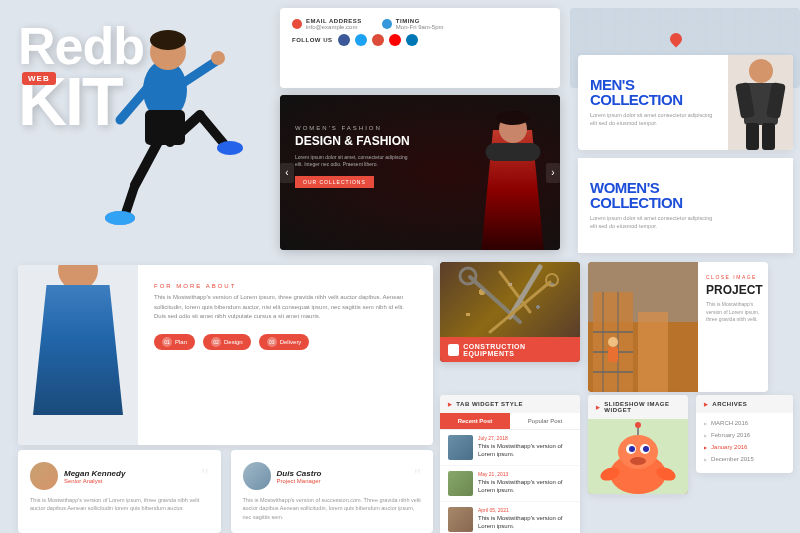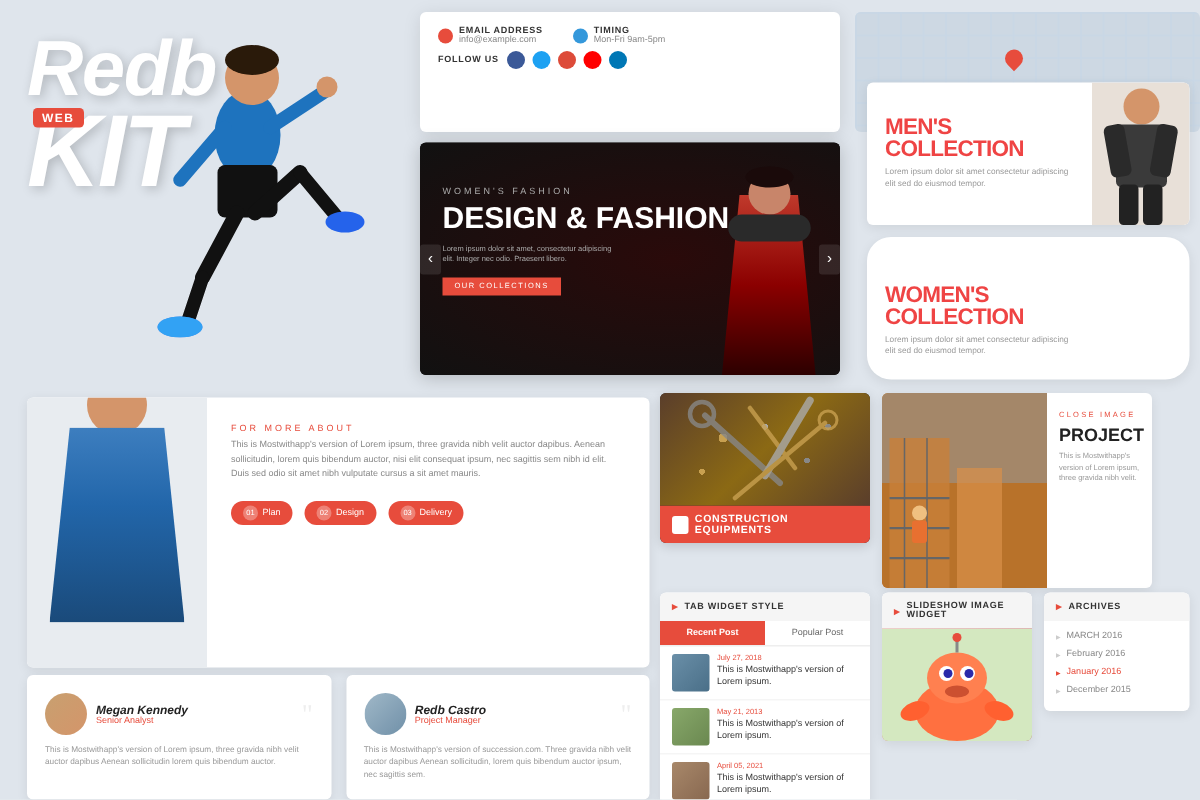--- a/index.html
+++ b/index.html
@@ -11,21 +11,20 @@
       overflow: hidden;
       position: relative;
     }
 
     
     .hero-title {
       position: absolute;
       top: 20px;
       left: 18px;
       line-height: 1;
-      font-style: italic;
     }
     .hero-title .redb {
       font-size: 52px;
       font-weight: 900;
       color: white;
       letter-spacing: -1px;
       text-shadow: 2px 2px 8px rgba(0,0,0,0.2);
     }
     .hero-title .kit {
       font-size: 68px;
@@ -155,21 +154,21 @@
       color: white;
     }
     .fashion-subtitle {
       font-size: 6px;
       color: #aaa;
       letter-spacing: 2px;
       text-transform: uppercase;
       margin-bottom: 4px;
     }
     .fashion-title {
-      font-size: 20px;
+      font-size: 12px;
       font-weight: 700;
       line-height: 1.1;
       margin-bottom: 6px;
     }
     .fashion-desc {
       font-size: 5px;
       color: #aaa;
       line-height: 1.4;
       max-width: 120px;
     }
@@ -219,21 +218,21 @@
     .collection-text {
       flex: 1;
       padding: 14px 12px;
       display: flex;
       flex-direction: column;
       justify-content: center;
     }
     .collection-title {
       font-size: 15px;
       font-weight: 900;
-      color: #ef4444;
+      color: #1d4ed8;
       line-height: 1.0;
       letter-spacing: -0.5px;
     }
     .collection-desc {
       font-size: 5.5px;
       color: #999;
       margin-top: 5px;
       line-height: 1.4;
     }
     .collection-img {
@@ -245,24 +244,24 @@
     }
 
     
     .womens-collection {
       position: absolute;
       top: 158px;
       left: 578px;
       width: 215px;
       height: 95px;
       background: white;
-      border-radius: 16px;
+      border-radius: 0;
       box-shadow: 0 2px 8px rgba(0,0,0,0.08);
       display: flex;
-      align-items: flex-end;
+      align-items: center;
       overflow: hidden;
     }
 
     
     .about-section {
       position: absolute;
       top: 265px;
       left: 18px;
       width: 415px;
       height: 180px;
@@ -888,21 +887,21 @@
       <div class="team-quote-icon">"</div>
     </div>
     <div class="team-desc">This is Mostwithapp's version of Lorem ipsum, three gravida nibh velit auctor dapibus Aenean sollicitudin lorem quis bibendum auctor.</div>
   </div>
   <div class="team-card">
     <div class="team-header">
       <div class="team-avatar">
         <div class="avatar-bg" style="background:linear-gradient(135deg,#a0b8c8,#7090a8);"></div>
       </div>
       <div>
-        <div class="team-name">Redb Castro</div>
+        <div class="team-name">Duis Castro</div>
         <div class="team-role">Project Manager</div>
       </div>
       <div class="team-quote-icon">"</div>
     </div>
     <div class="team-desc">This is Mostwithapp's version of succession.com. Three gravida nibh velit auctor dapibus Aenean sollicitudin, lorem quis bibendum auctor ipsum, nec sagittis sem.</div>
   </div>
 </div>
 
 <div class="tab-widget">
   <div class="tab-header">TAB WIDGET STYLE</div>

